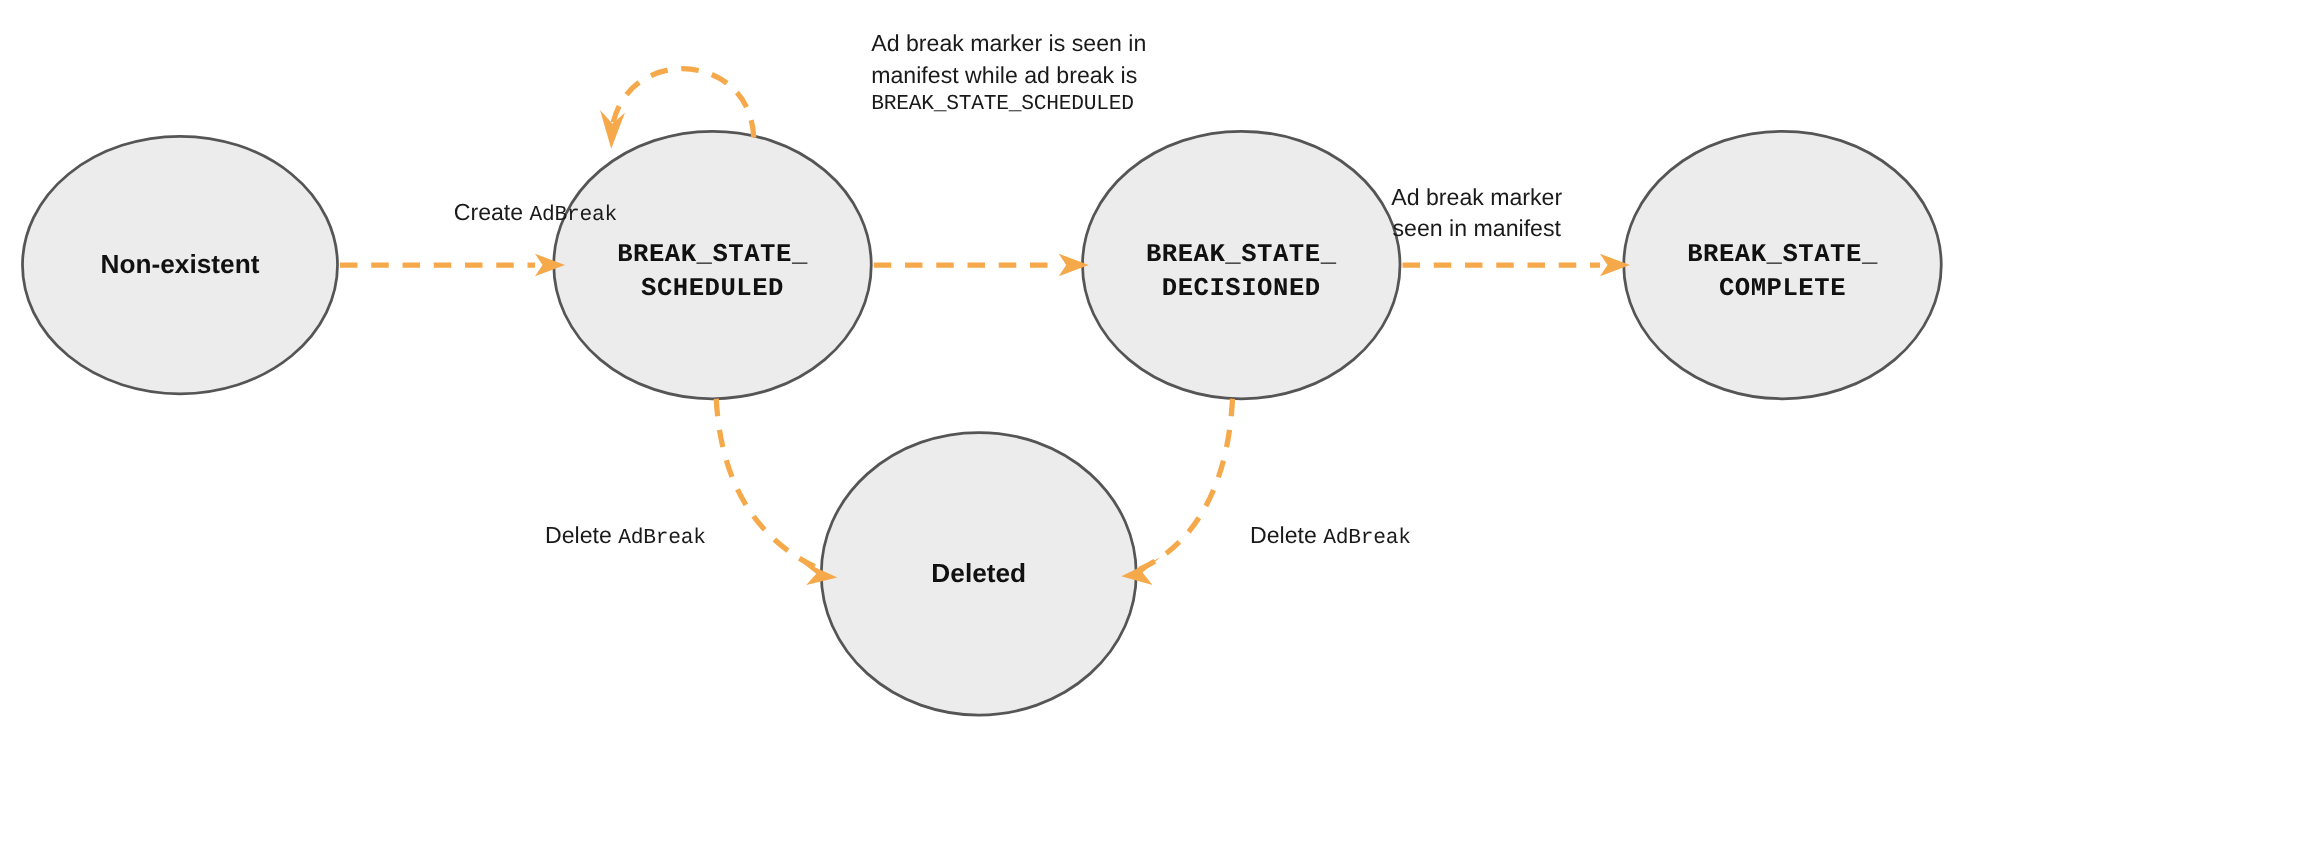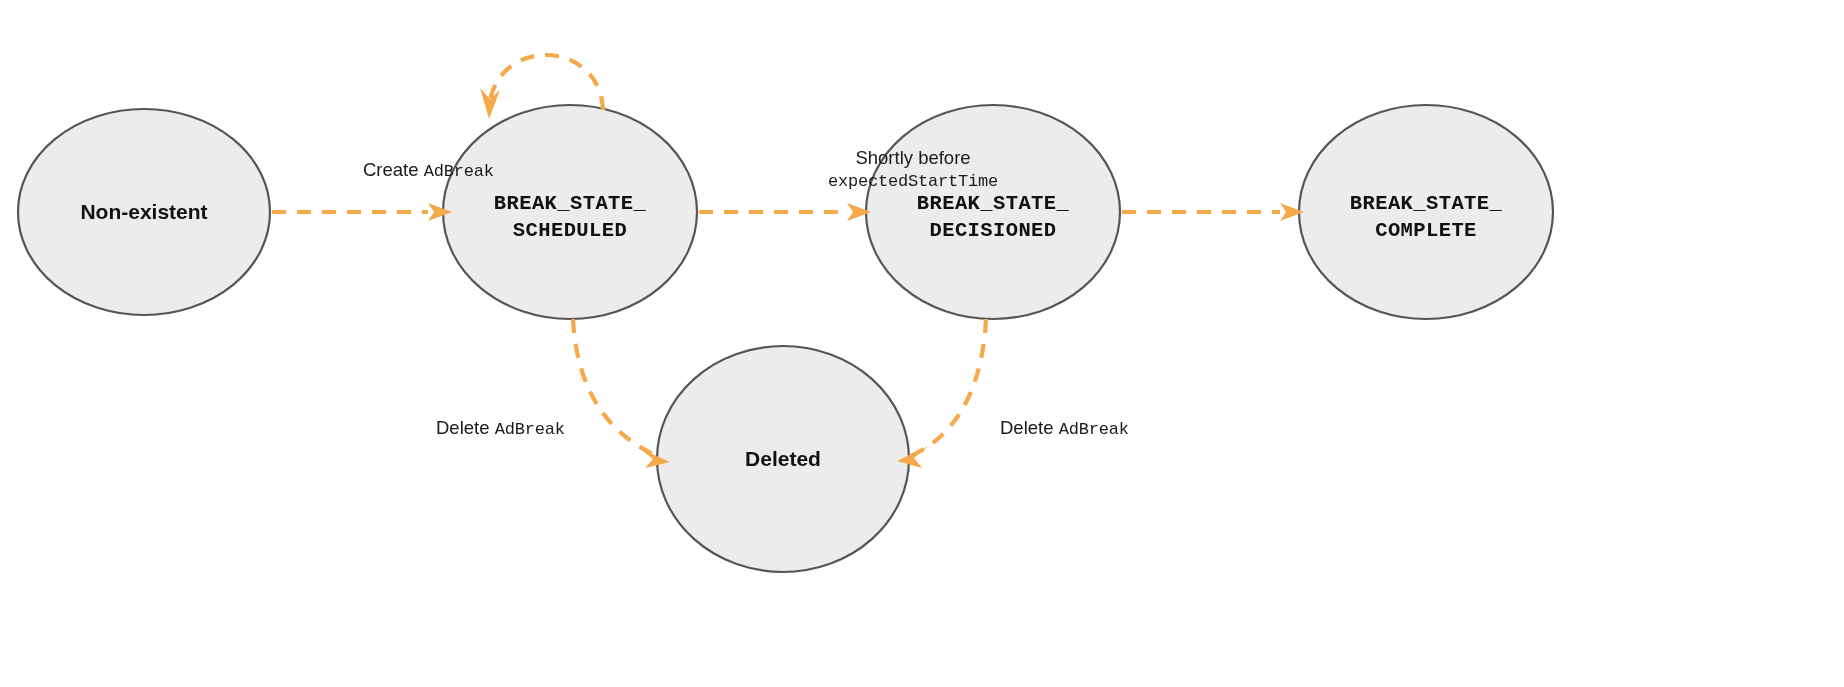--- a/index.html
+++ b/index.html
@@ -114,26 +114,31 @@
     <text class="node-label-mono" x="1426" y="209">BREAK_STATE_</text>
     <text class="node-label-mono" x="1426" y="236">COMPLETE</text>
 
     <text class="node-label" x="783" y="460">Deleted</text>
   </svg>
 
   <div class="edge-label" style="left:363px; top:158px;">
     <span>Create </span><span class="mono">AdBreak</span>
   </div>
 
-
-  <div class="edge-label lbl-center" style="left:828px; top:146px;">
-    <div>Shortly before</div>
-    <div class="mono">expectedStartTime</div>
+  <div class="edge-label" style="left:697px; top:23px;">
+    <div>Ad break marker is seen in</div>
+    <div>manifest while ad break is</div>
+    <div class="mono">BREAK_STATE_SCHEDULED</div>
   </div>
 
+
+  <div class="edge-label lbl-center" style="left:1113px; top:146px;">
+    <div>Ad break marker</div>
+    <div>seen in manifest</div>
+  </div>
 
   <div class="edge-label" style="left:436px; top:416px;">
     <span>Delete </span><span class="mono">AdBreak</span>
   </div>
 
   <div class="edge-label" style="left:1000px; top:416px;">
     <span>Delete </span><span class="mono">AdBreak</span>
   </div>
 
 </div>

